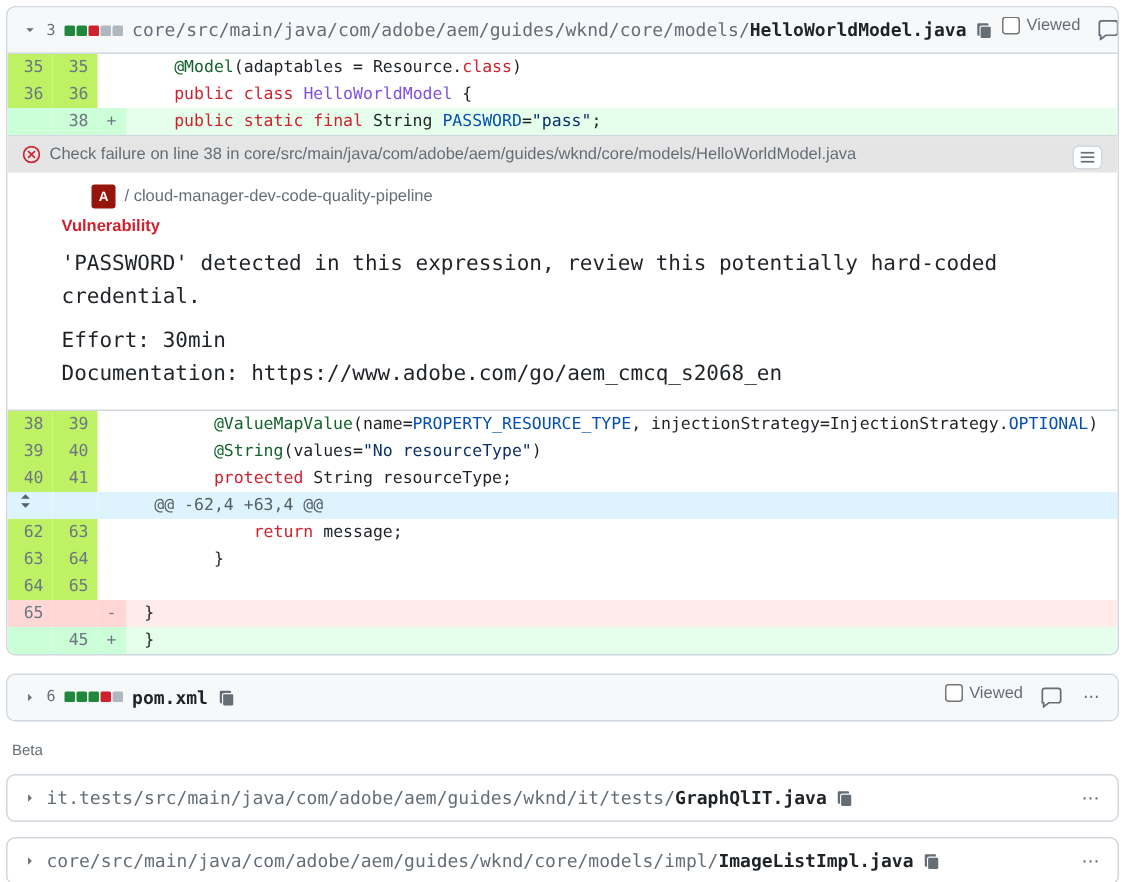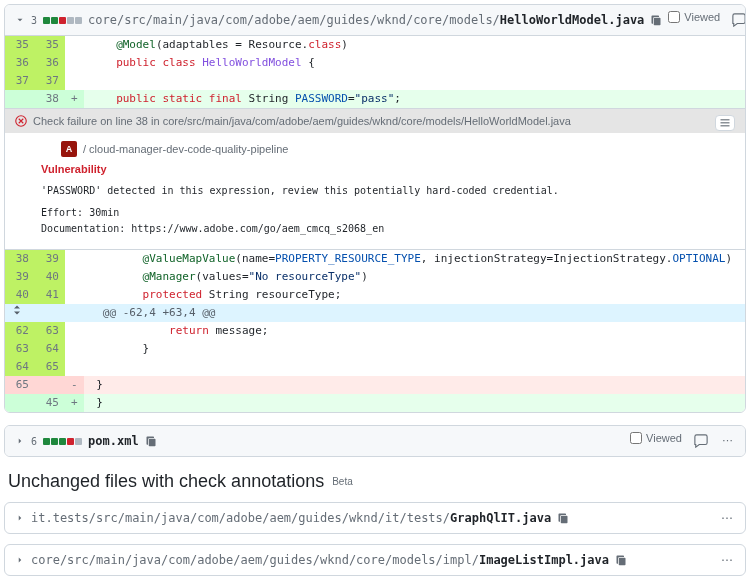--- a/index.html
+++ b/index.html
@@ -38,21 +38,21 @@
 .c1{color:#0550ae}
 .ann-wrap{border-top:1px solid #d0d7de;border-bottom:1px solid #d0d7de;background:#fff}
 .ann-hdr{display:flex;align-items:flex-start;gap:6px;padding:6px 10px;font-size:11px;color:#656d76;background:#e5e5e5;position:relative}
 .ann-hdr .x{color:#cf222e}
 .ann-body{padding:8px 10px 12px 36px;font-size:11px;position:relative}
 .avatar{width:16px;height:16px;background:#97140c;color:#fff;border-radius:2px;display:inline-flex;align-items:center;justify-content:center;font-size:9px;font-weight:600;flex-shrink:0;margin-left:20px}
 .app-line{display:flex;align-items:center;gap:6px;margin-bottom:6px}
 .app-name{font-weight:600;color:#1f2328;font-size:11px}
 .app-sub{color:#656d76;font-size:11px}
 .vul{color:#cf222e;font-weight:700;margin-bottom:8px;font-size:11px}
-.ann-txt{font-family:ui-monospace,SFMono-Regular,Menlo,monospace;color:#1f2328;font-size:10px;line-height:1.6}
+.ann-txt{font-family:ui-monospace,SFMono-Regular,Menlo,monospace;color:#1f2328;font-size:14px;line-height:1.6}
 .kebab{position:absolute;right:10px;top:6px;color:#656d76;border:1px solid #d0d7de;border-radius:4px;padding:1px 3px;cursor:pointer;background:#fff}
 .sect-h{font-size:18px;font-weight:400;color:#1f2328;margin:14px 0 10px 4px;display:flex;align-items:center;gap:8px}
 .beta{font-size:10px;color:#656d76;font-weight:500}
 .thin-file{border:1px solid #d0d7de;border-radius:6px;margin-bottom:10px}
 .thin-fh{display:flex;align-items:center;padding:6px 10px;gap:6px}
 svg{display:block}
 </style>
 </head>
 <body>
 
@@ -97,26 +97,20 @@
           <td class="ln">35</td>
           <td class="gut"></td>
           <td class="cc">    <span class="an">@Model</span>(adaptables = Resource.<span class="k">class</span>)</td>
         </tr>
     <tr>
           <td class="ln">36</td>
           <td class="ln">36</td>
           <td class="gut"></td>
           <td class="cc">    <span class="k">public</span> <span class="k">class</span> <span class="fn">HelloWorldModel</span> {</td>
         </tr>
-    <tr>
-          <td class="ln">37</td>
-          <td class="ln">37</td>
-          <td class="gut"></td>
-          <td class="cc"></td>
-        </tr>
     <tr class="add">
           <td class="ln"></td>
           <td class="ln">38</td>
           <td class="gut">+</td>
           <td class="cc">    <span class="k">public static final</span> String <span class="c1">PASSWORD</span>=<span class="s">"pass"</span>;</td>
         </tr>
   </tbody>
     </table>
 
   <div class="ann-wrap">
@@ -153,21 +147,21 @@
         <tr>
           <td class="ln">38</td>
           <td class="ln">39</td>
           <td class="gut"></td>
           <td class="cc">        <span class="an">@ValueMapValue</span>(name=<span class="c1">PROPERTY_RESOURCE_TYPE</span>, injectionStrategy=InjectionStrategy.<span class="c1">OPTIONAL</span>)</td>
         </tr>
     <tr>
           <td class="ln">39</td>
           <td class="ln">40</td>
           <td class="gut"></td>
-          <td class="cc">        <span class="an">@Manager</span>(values=<span class="s">"No resourceType"</span>)</td>
+          <td class="cc">        <span class="an">@String</span>(values=<span class="s">"No resourceType"</span>)</td>
         </tr>
     <tr>
           <td class="ln">40</td>
           <td class="ln">41</td>
           <td class="gut"></td>
           <td class="cc">        <span class="k">protected</span> String resourceType;</td>
         </tr>
     <tr class="hunk">
           <td class="ln ln-hunk"><svg width="12" height="12" viewBox="0 0 16 16">
               <path fill="currentColor" d="M8 2l4 4H4zM8 14l-4-4h8z"></path>
@@ -240,21 +234,20 @@
           <svg width="14" height="14" viewBox="0 0 16 16">
             <path d="M1 3a2 2 0 012-2h10a2 2 0 012 2v7a2 2 0 01-2 2H6l-4 3v-3H1V3z" fill="none" stroke="currentColor" stroke-width="1.3"></path>
           </svg>
         </span>
       <span class="ic-btn">⋯</span>
     </div>
   </div>
 </div>
 
 <h2 class="sect-h">
-    <span>Unchanged files with check annotations</span>
     <span class="beta">Beta</span>
   </h2>
 
 <div class="thin-file">
   <div class="thin-fh">
     <span class="chev">
         <svg width="10" height="10" viewBox="0 0 16 16">
           <path fill="currentColor" d="M6 4l4 4-4 4z"></path>
         </svg>
       </span>

